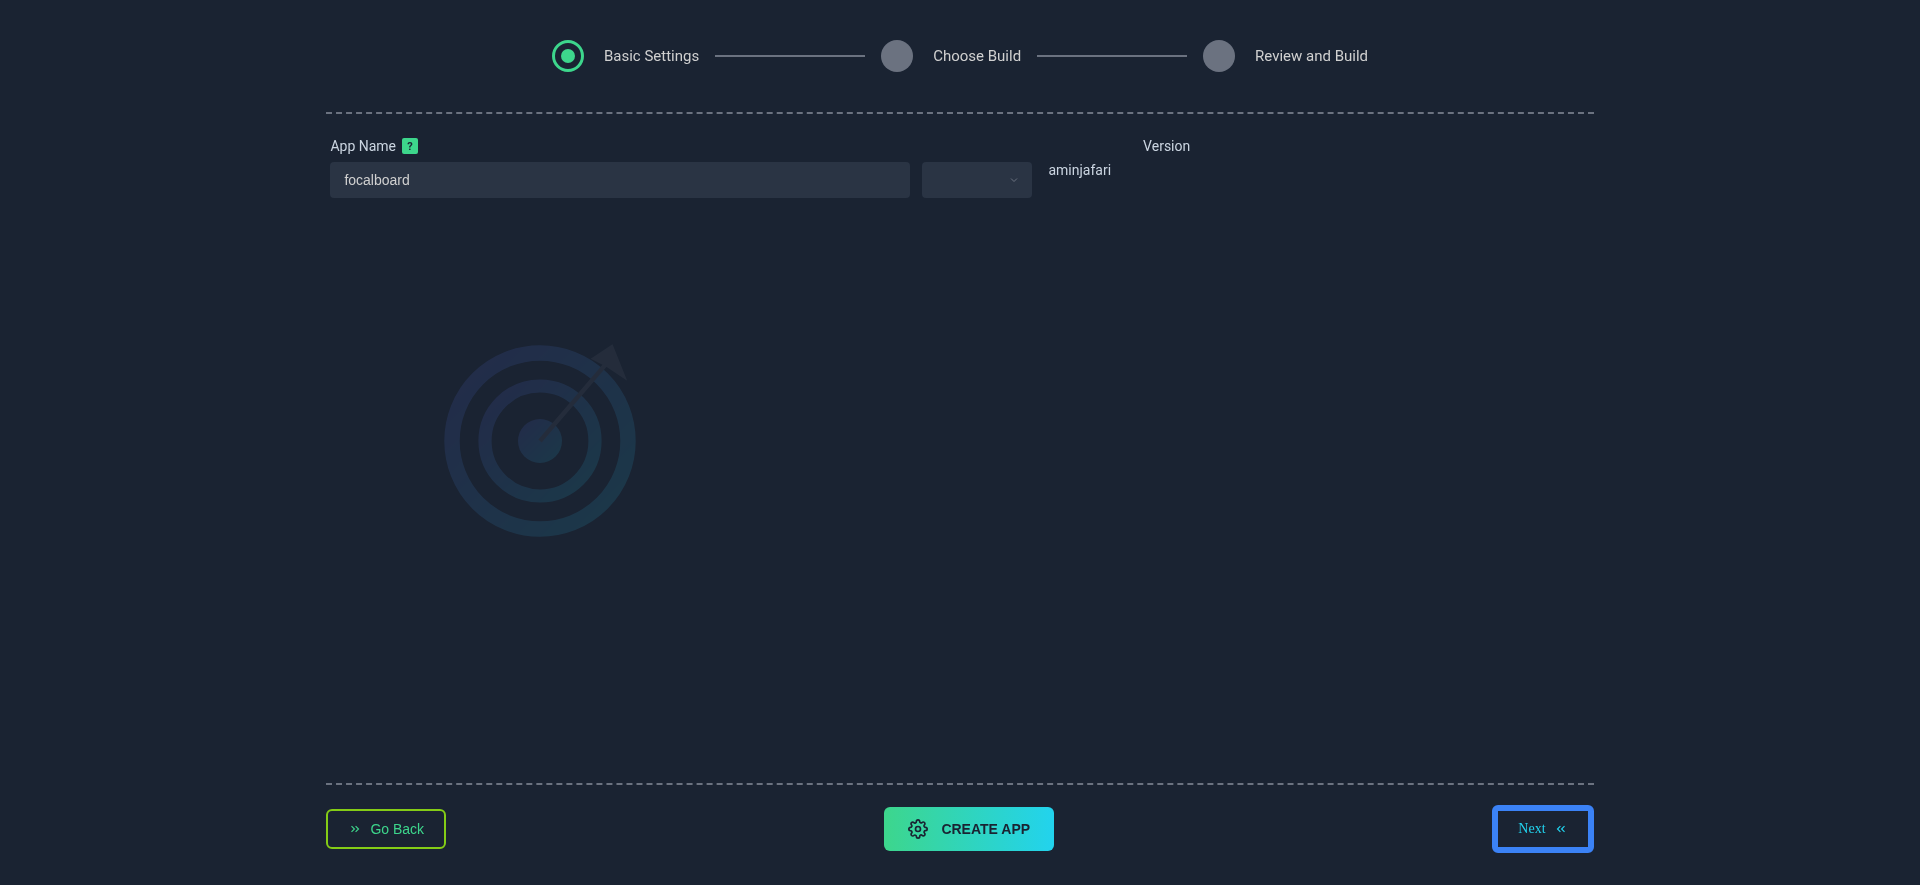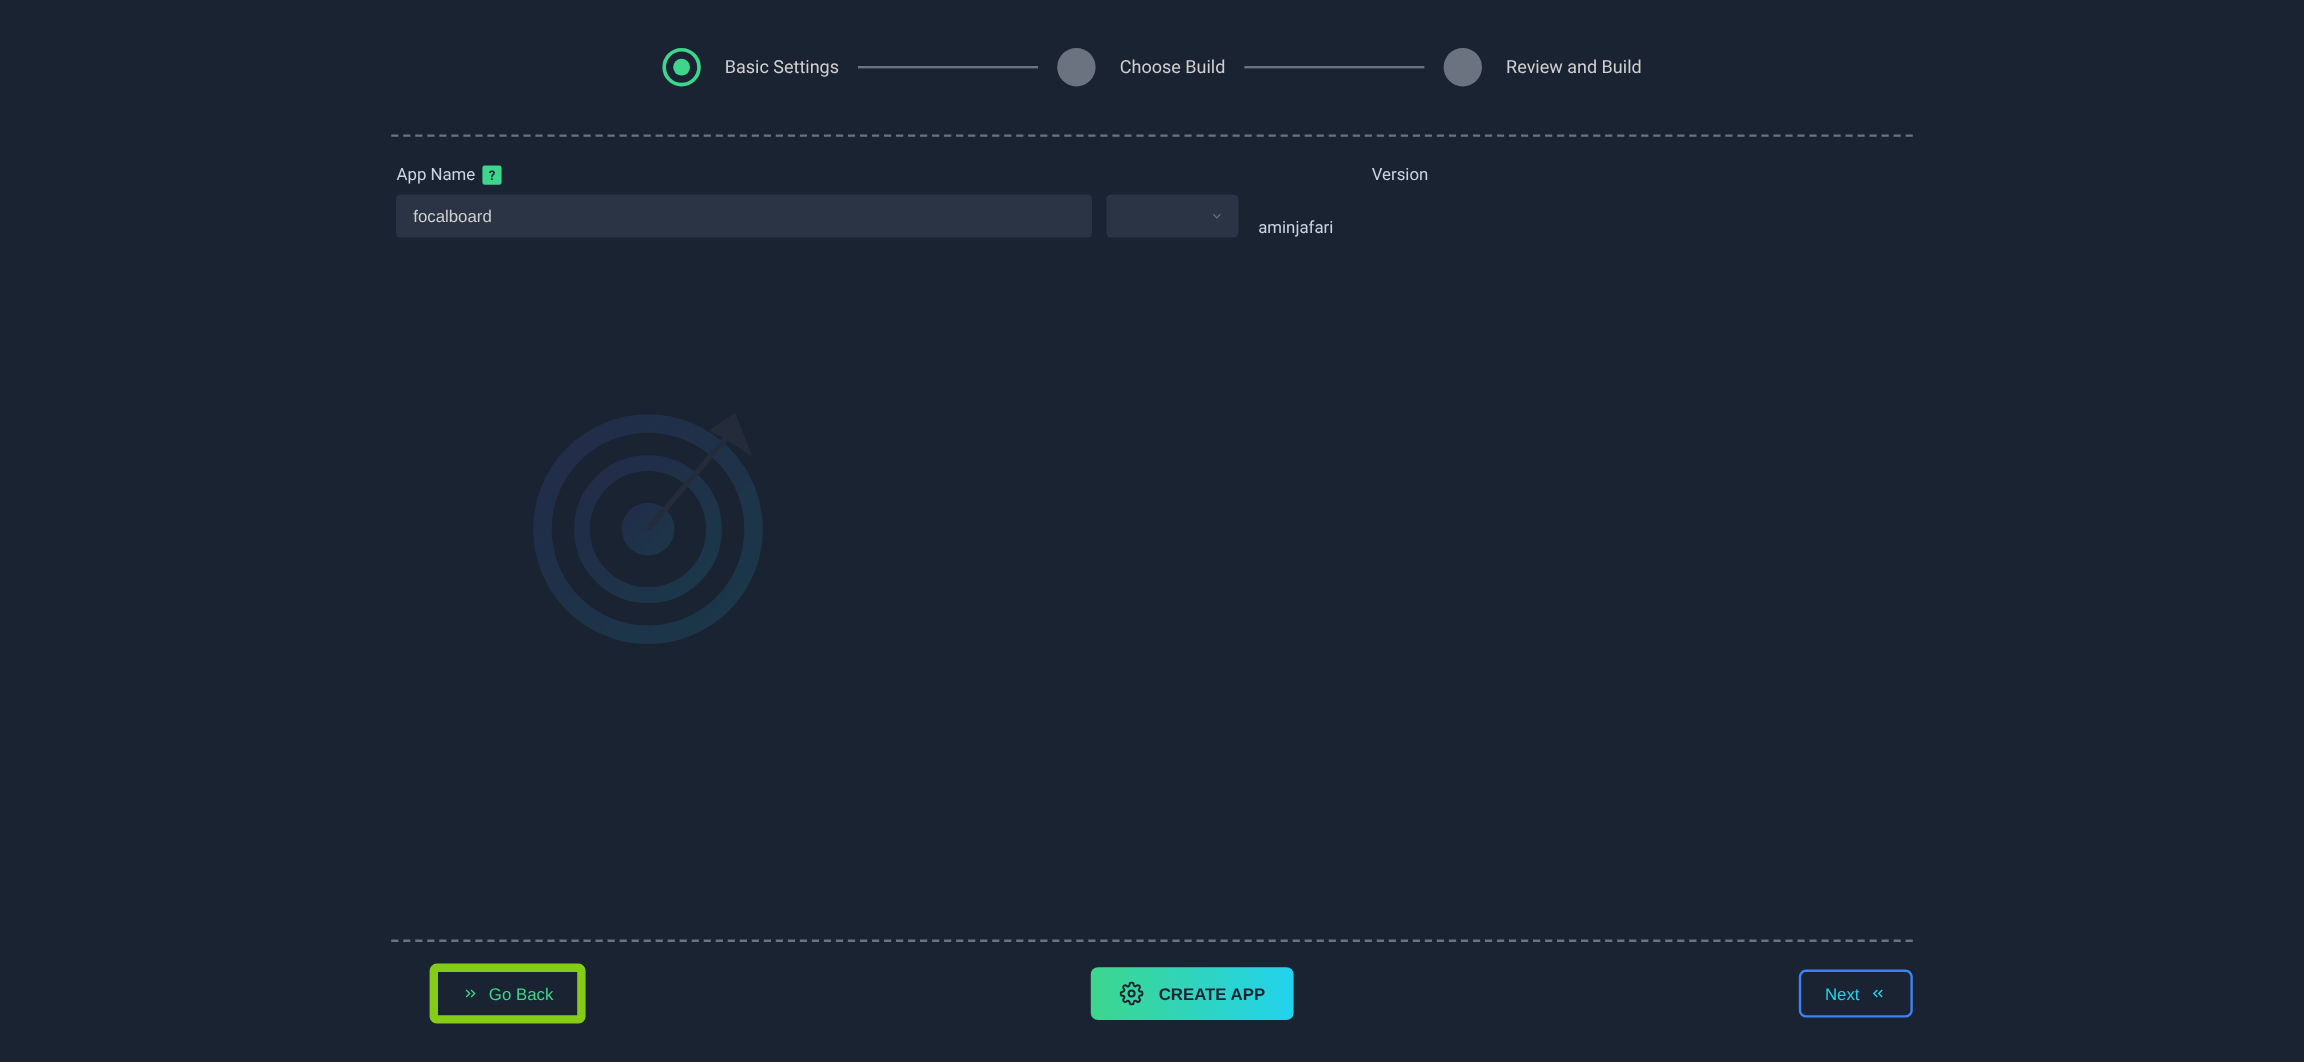--- a/index.html
+++ b/index.html
@@ -126,21 +126,21 @@
       height: 16px;
       background: #3dd68c;
       color: #1a2332;
       font-size: 11px;
       font-weight: bold;
       border-radius: 2px;
     }
     
     .input-row {
       display: flex;
-      align-items: flex-end;
+      align-items: flex-start;
       gap: 12px;
     }
     
     .text-input {
       background: #2a3444;
       border: none;
       border-radius: 4px;
       padding: 10px 14px;
       color: #d0d0d0;
       font-size: 14px;
@@ -223,28 +223,28 @@
       padding: 10px 20px;
       border-radius: 6px;
       font-size: 14px;
       font-weight: 500;
       cursor: pointer;
       border: none;
       background: none;
     }
     
     .btn-outline-green {
-      border: 7px solid #84cc16;
+      border: 2px solid #84cc16;
       color: #3dd68c;
-      margin-left: 32px;
     }
     
     .btn-outline-cyan {
-      border: 2px solid #3b82f6;
+      border: 6px solid #3b82f6;
       color: #22d3ee;
+      font-family: Liberation Serif, serif;
     }
     
     .btn-gradient {
       background: linear-gradient(90deg, #3dd68c 0%, #22d3ee 100%);
       color: #1a2332;
       font-weight: 700;
       padding: 12px 24px;
       gap: 13px;
     }
     

